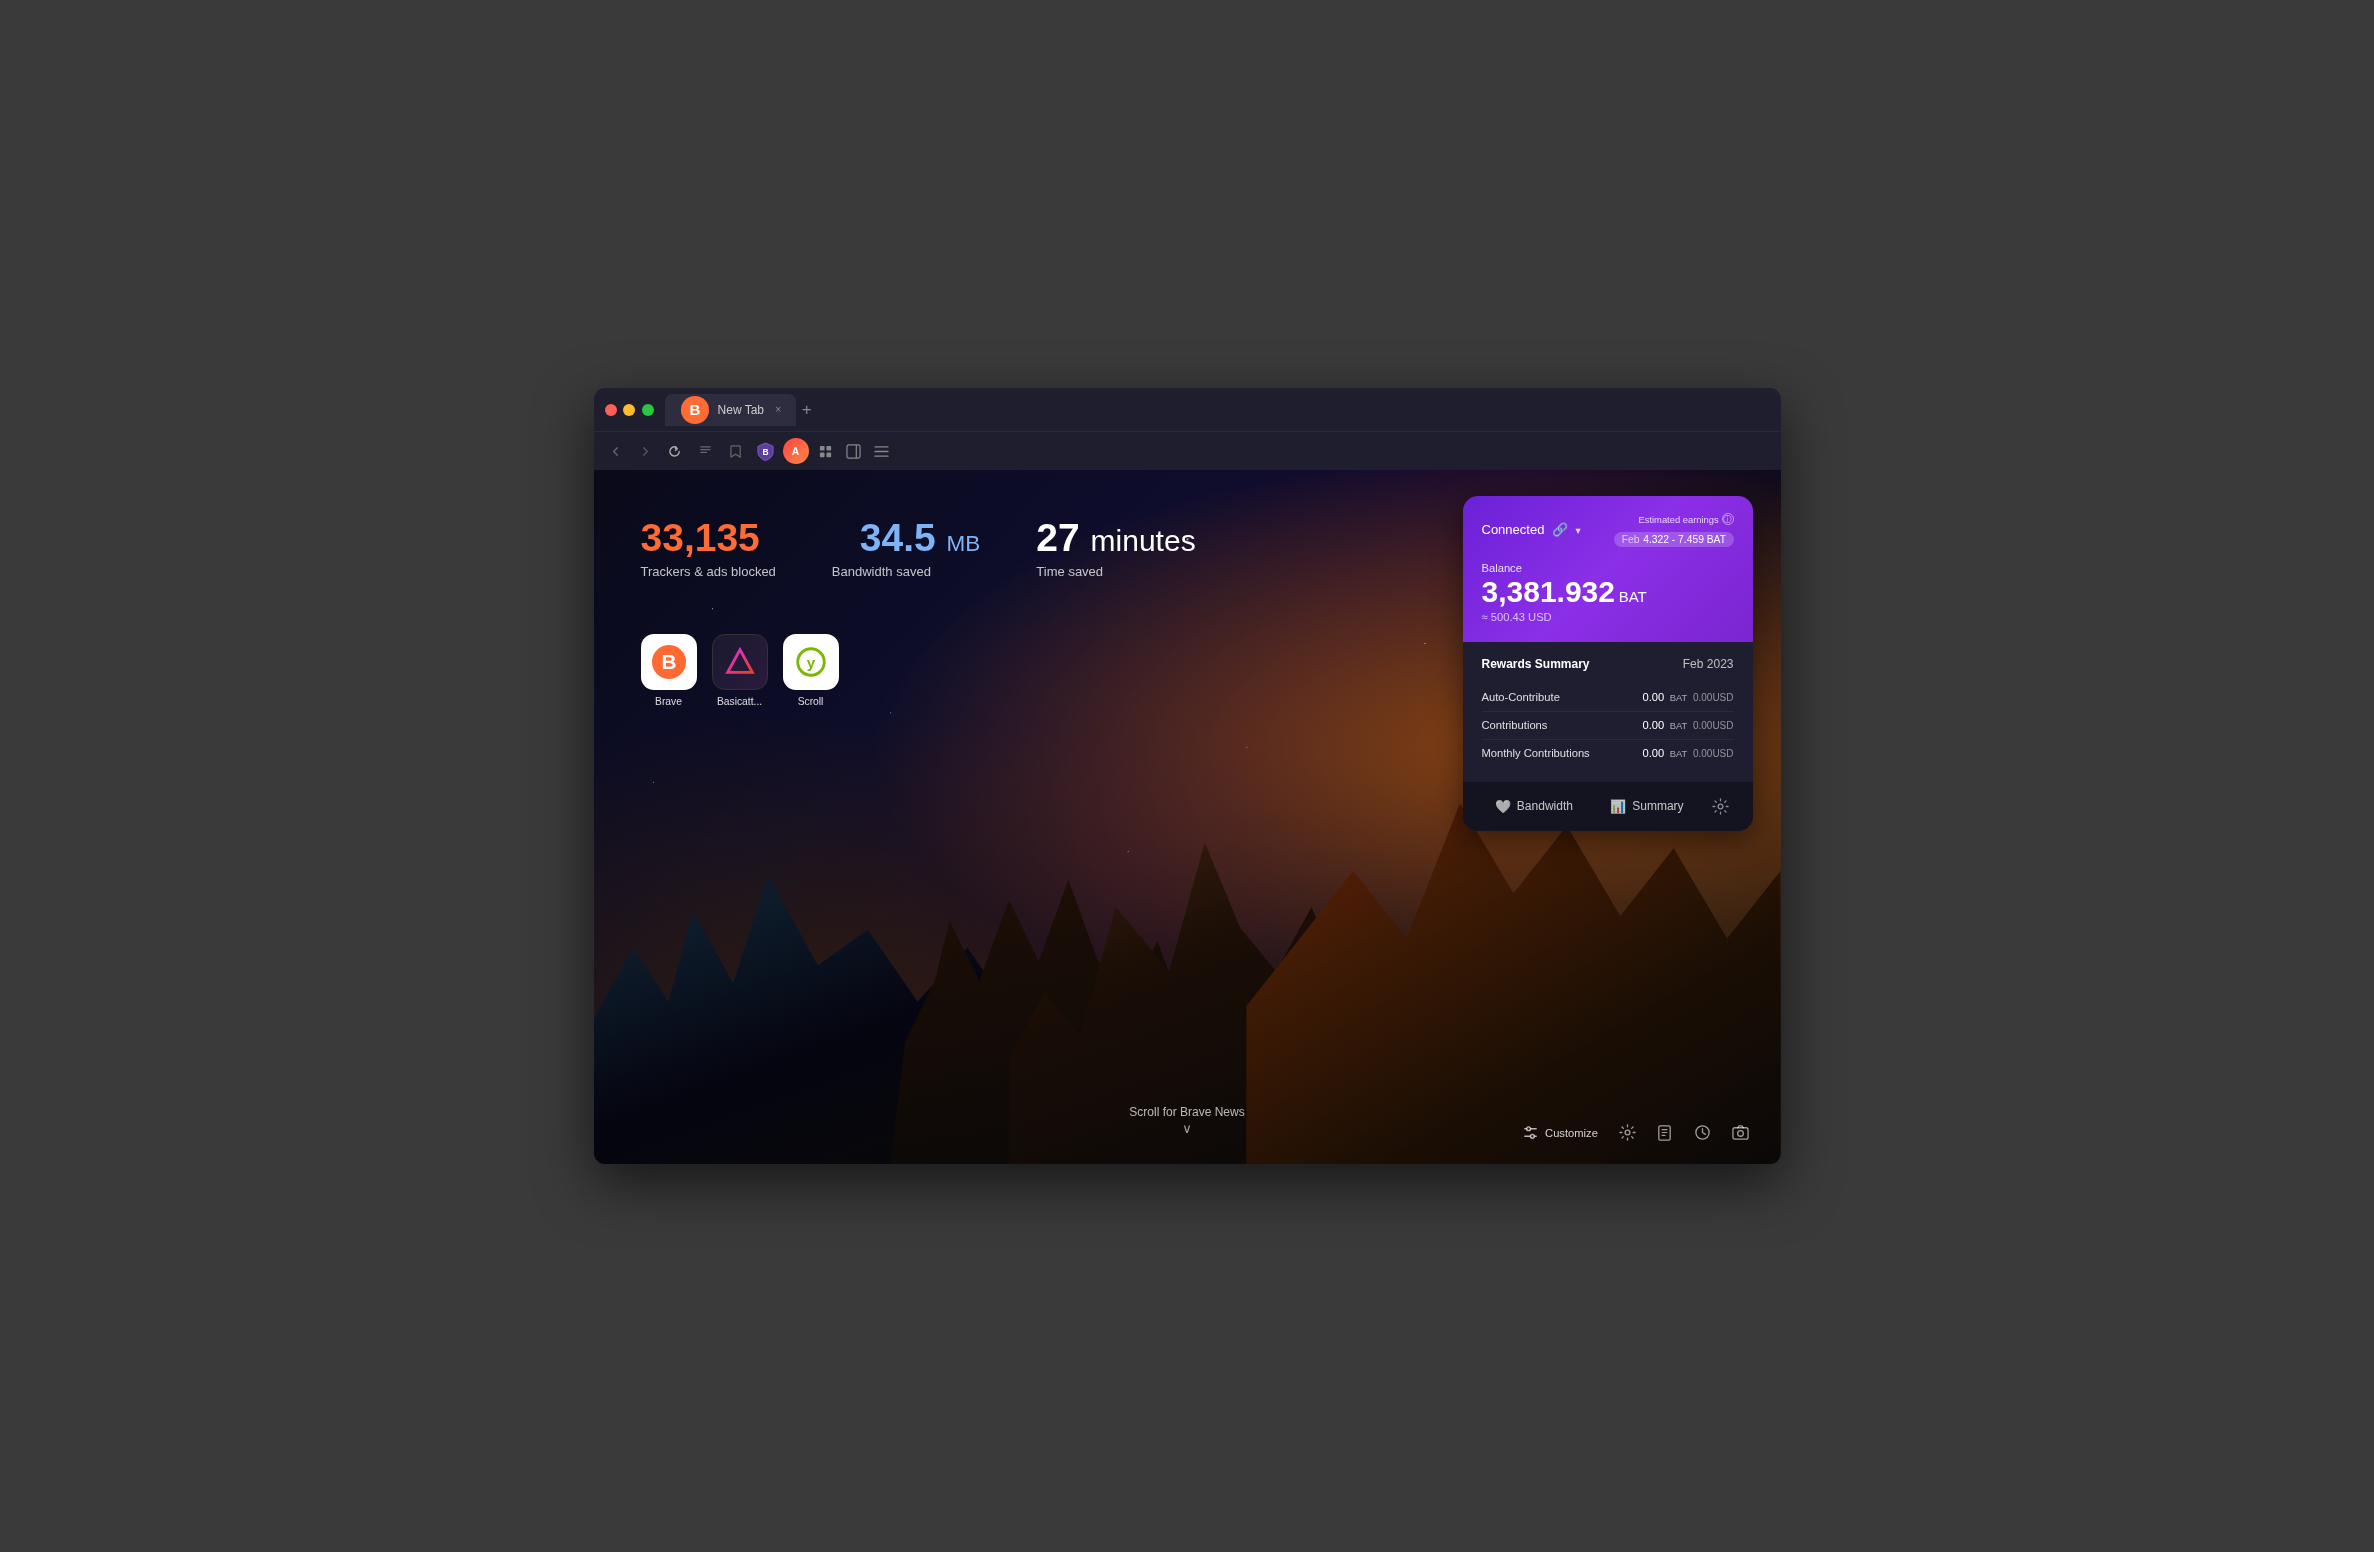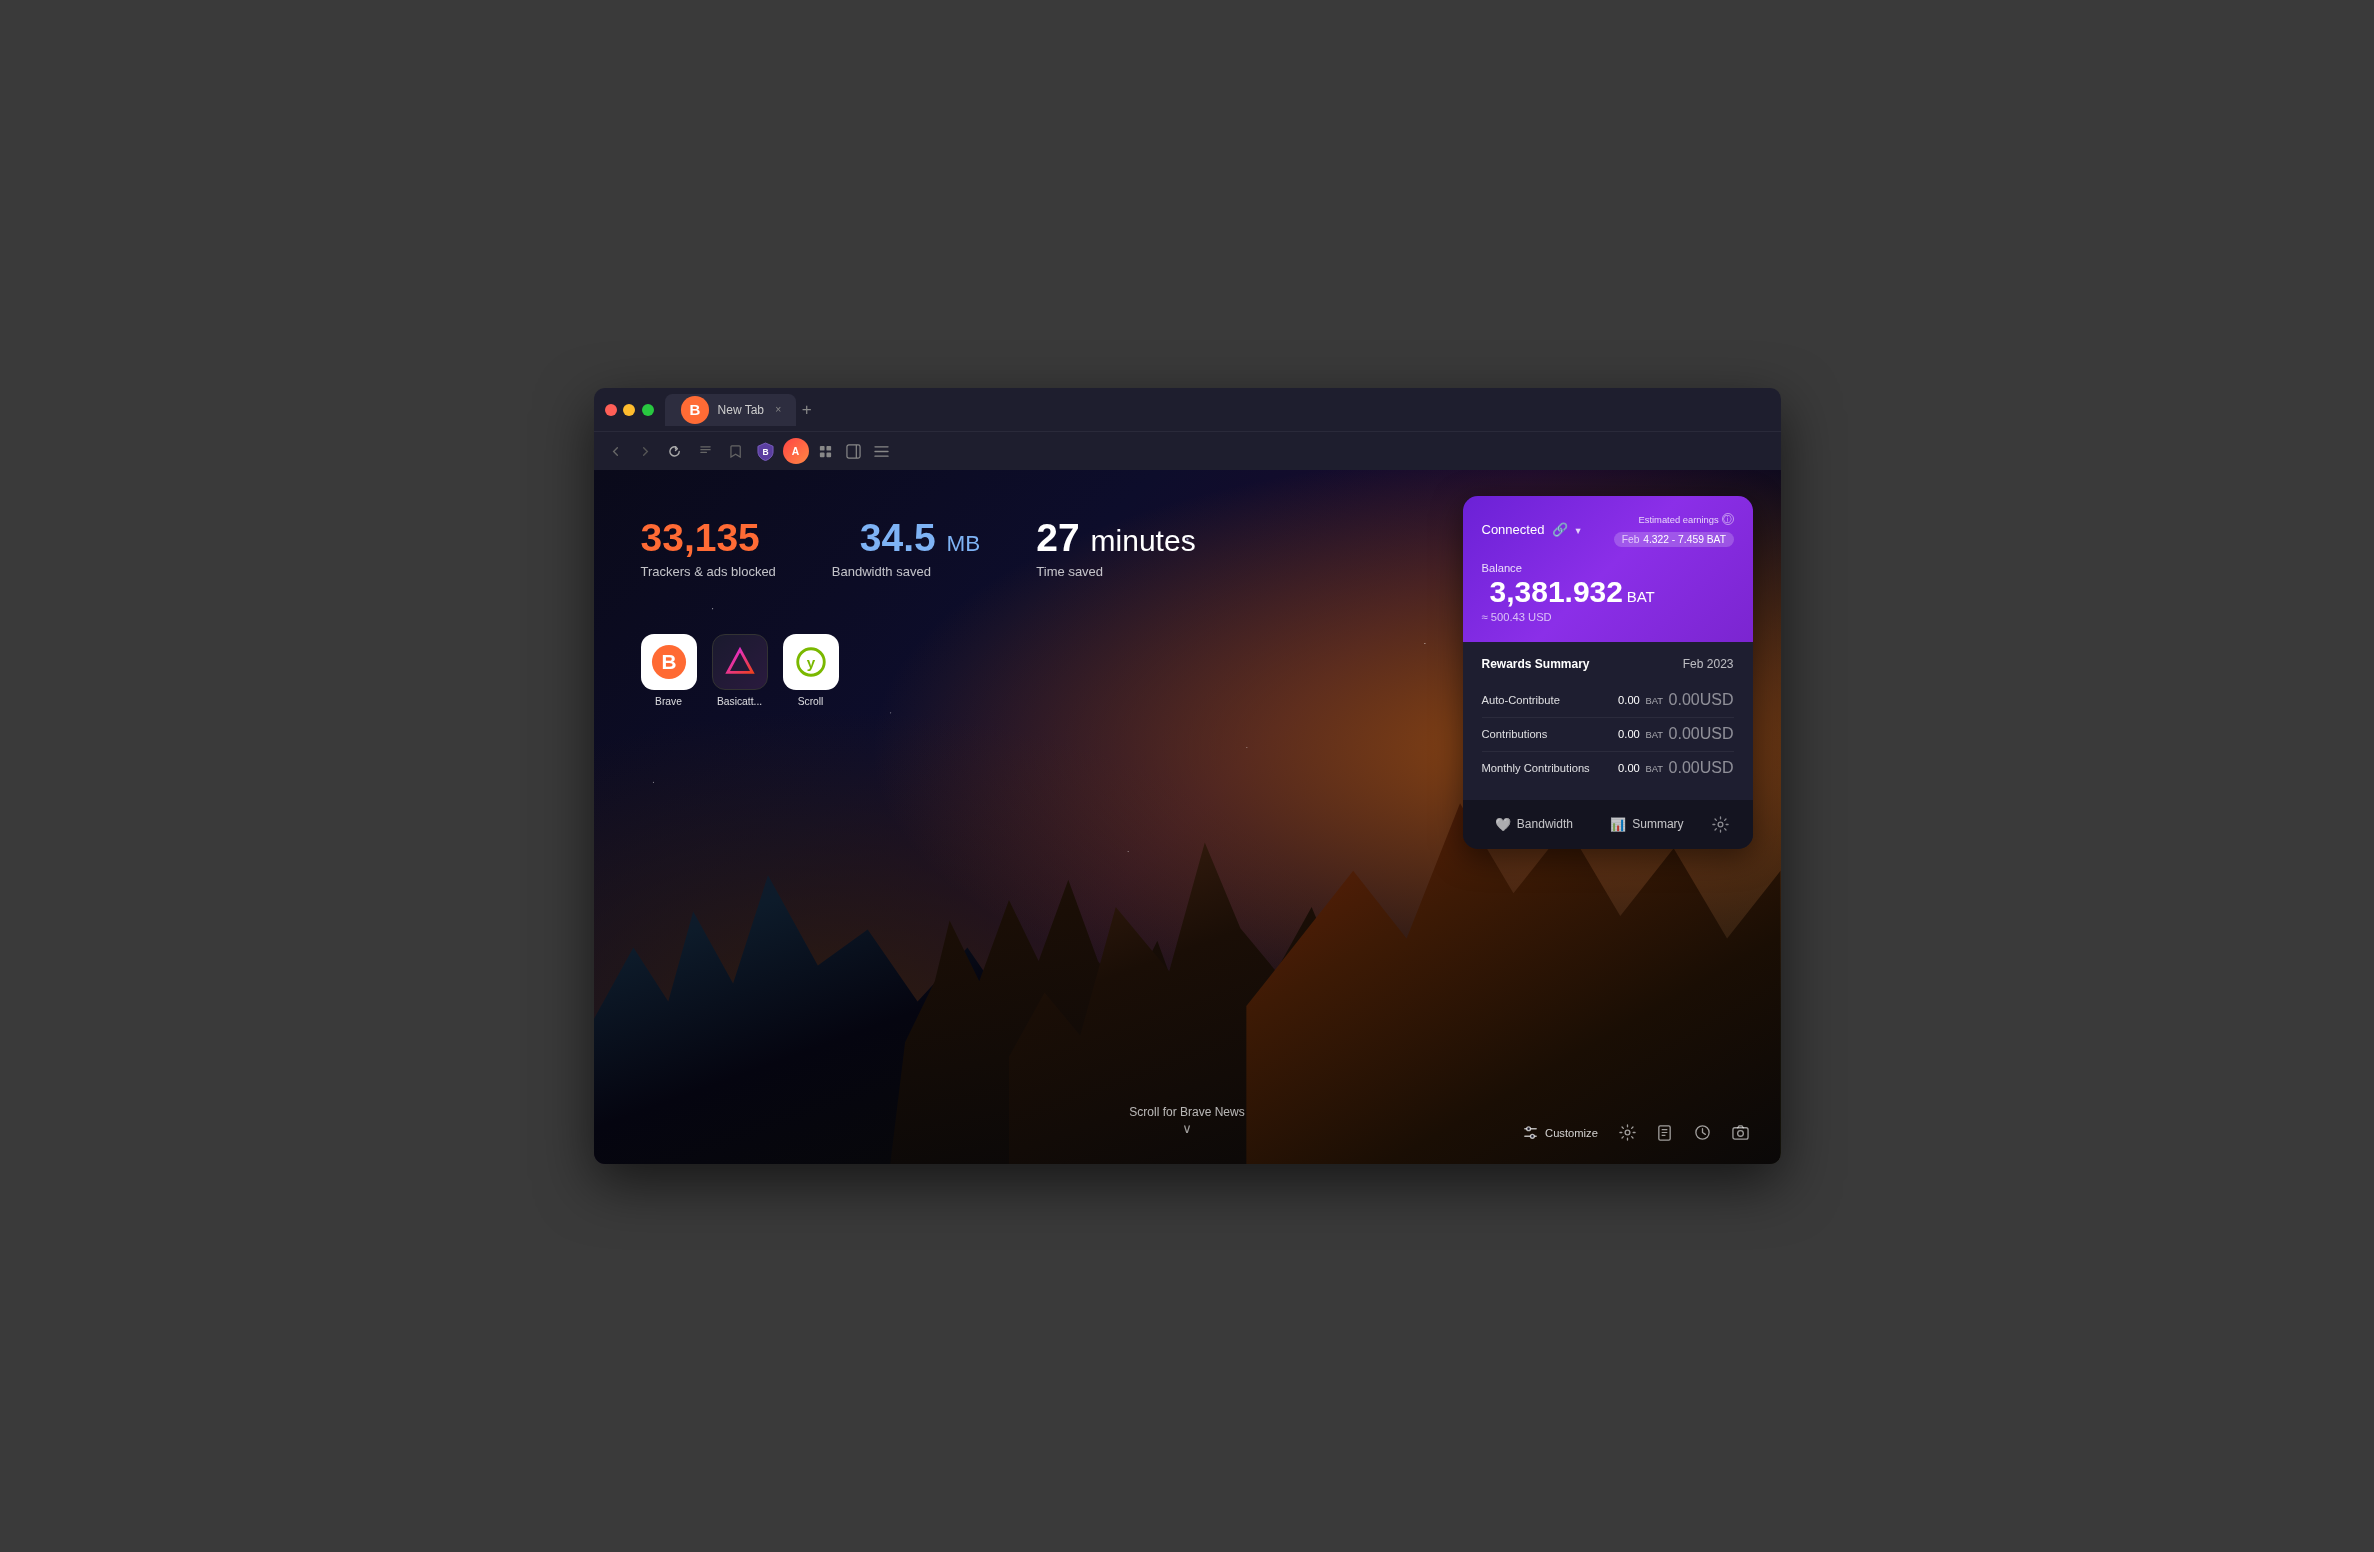--- a/index.html
+++ b/index.html
@@ -353,21 +353,20 @@
     .balance-label {
       color: rgba(255,255,255,0.85);
       font-size: 11.2px;
       margin-bottom: 3.7px;
     }
     .balance-amount {
       color: white;
       font-size: 30px;
       font-weight: 700;
       line-height: 1;
-      margin-left: 8px;
     }
     .balance-amount .bat-unit {
       font-size: 15px;
       font-weight: 400;
       margin-left: 3.7px;
     }
     .balance-usd {
       color: rgba(255,255,255,0.7);
       font-size: 11.2px;
       margin-top: 3.7px;
@@ -415,21 +414,21 @@
       color: white;
       font-size: 11.2px;
       font-weight: 500;
     }
     .bat-label-sm {
       color: rgba(255,255,255,0.6);
       font-size: 9.4px;
     }
     .usd-value {
       color: rgba(255,255,255,0.5);
-      font-size: 16px;
+      font-size: 10px;
     }
     
     .rewards-tabs {
       background: #141420;
       display: flex;
       align-items: center;
       padding: 7.5px 15px;
       gap: 0;
     }
     .rewards-tab {

